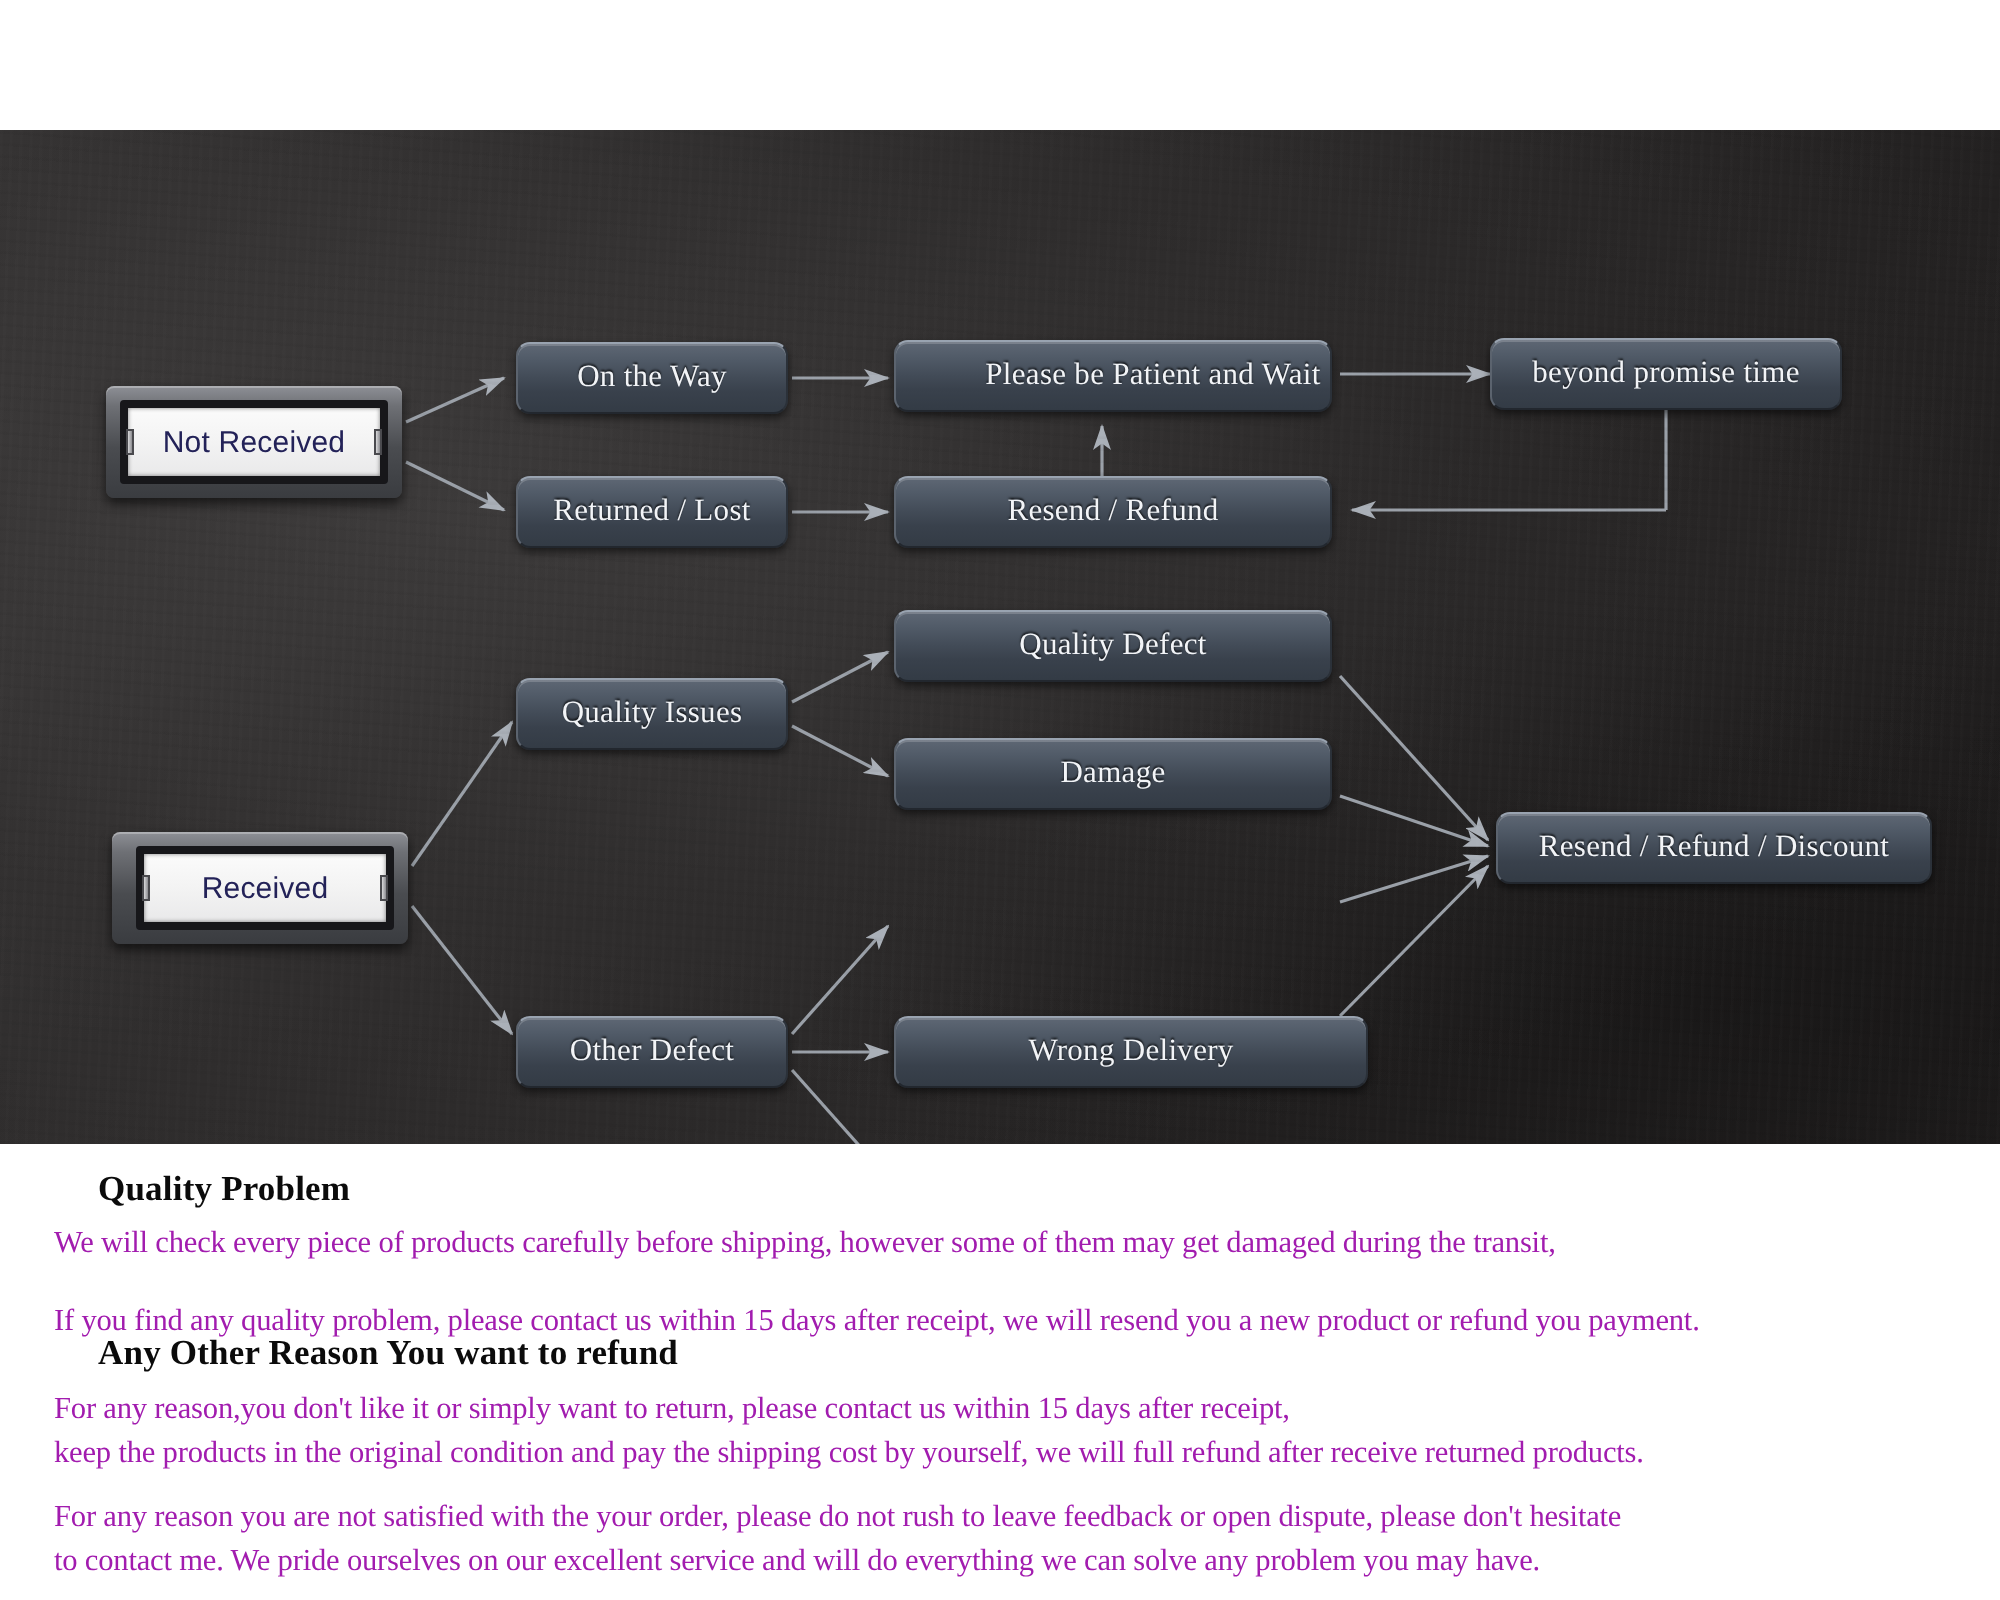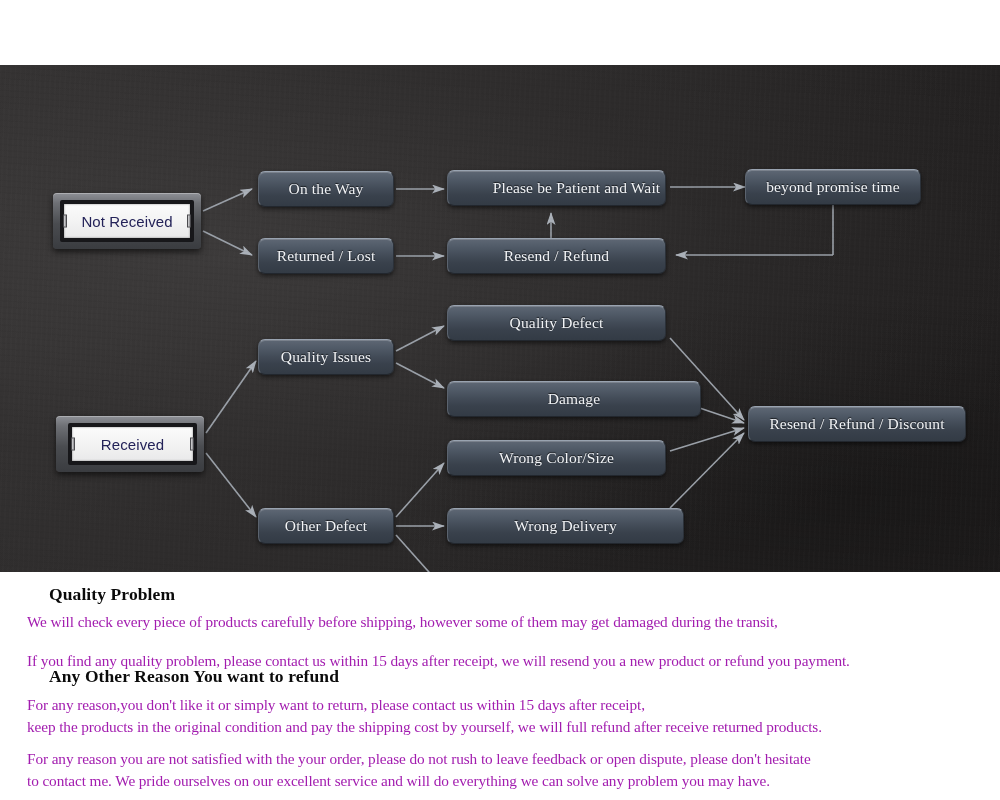--- a/index.html
+++ b/index.html
@@ -195,23 +195,22 @@
     <div class="node" style="left:258px;top:274px;width:136px;height:36px;">Quality Issues</div>
 
     <div class="node" style="left:258px;top:443px;width:136px;height:36px;">Other Defect</div>
 
     <div class="node" style="left:447px;top:105px;width:219px;height:36px;padding-left:40px;">Please be Patient and Wait</div>
 
     <div class="node" style="left:447px;top:173px;width:219px;height:36px;">Resend / Refund</div>
 
     <div class="node" style="left:447px;top:240px;width:219px;height:36px;">Quality Defect</div>
 
-    <div class="node" style="left:447px;top:316px;width:254px;height:36px;">Damage</div>
-
-    <div class="node" style="left:447px;top:375px;width:219px;height:36px;">Wrong Color/Size</div>
+    <div class="node" style="left:447px;top:304px;width:219px;height:36px;">Damage</div>
+
 
     <div class="node" style="left:447px;top:443px;width:237px;height:36px;">Wrong Delivery</div>
 
     <div class="node" style="left:745px;top:104px;width:176px;height:36px;">beyond promise time</div>
 
     <div class="node" style="left:748px;top:341px;width:218px;height:36px;">Resend / Refund / Discount</div>
 
   </div>
 
   <div class="footer">

